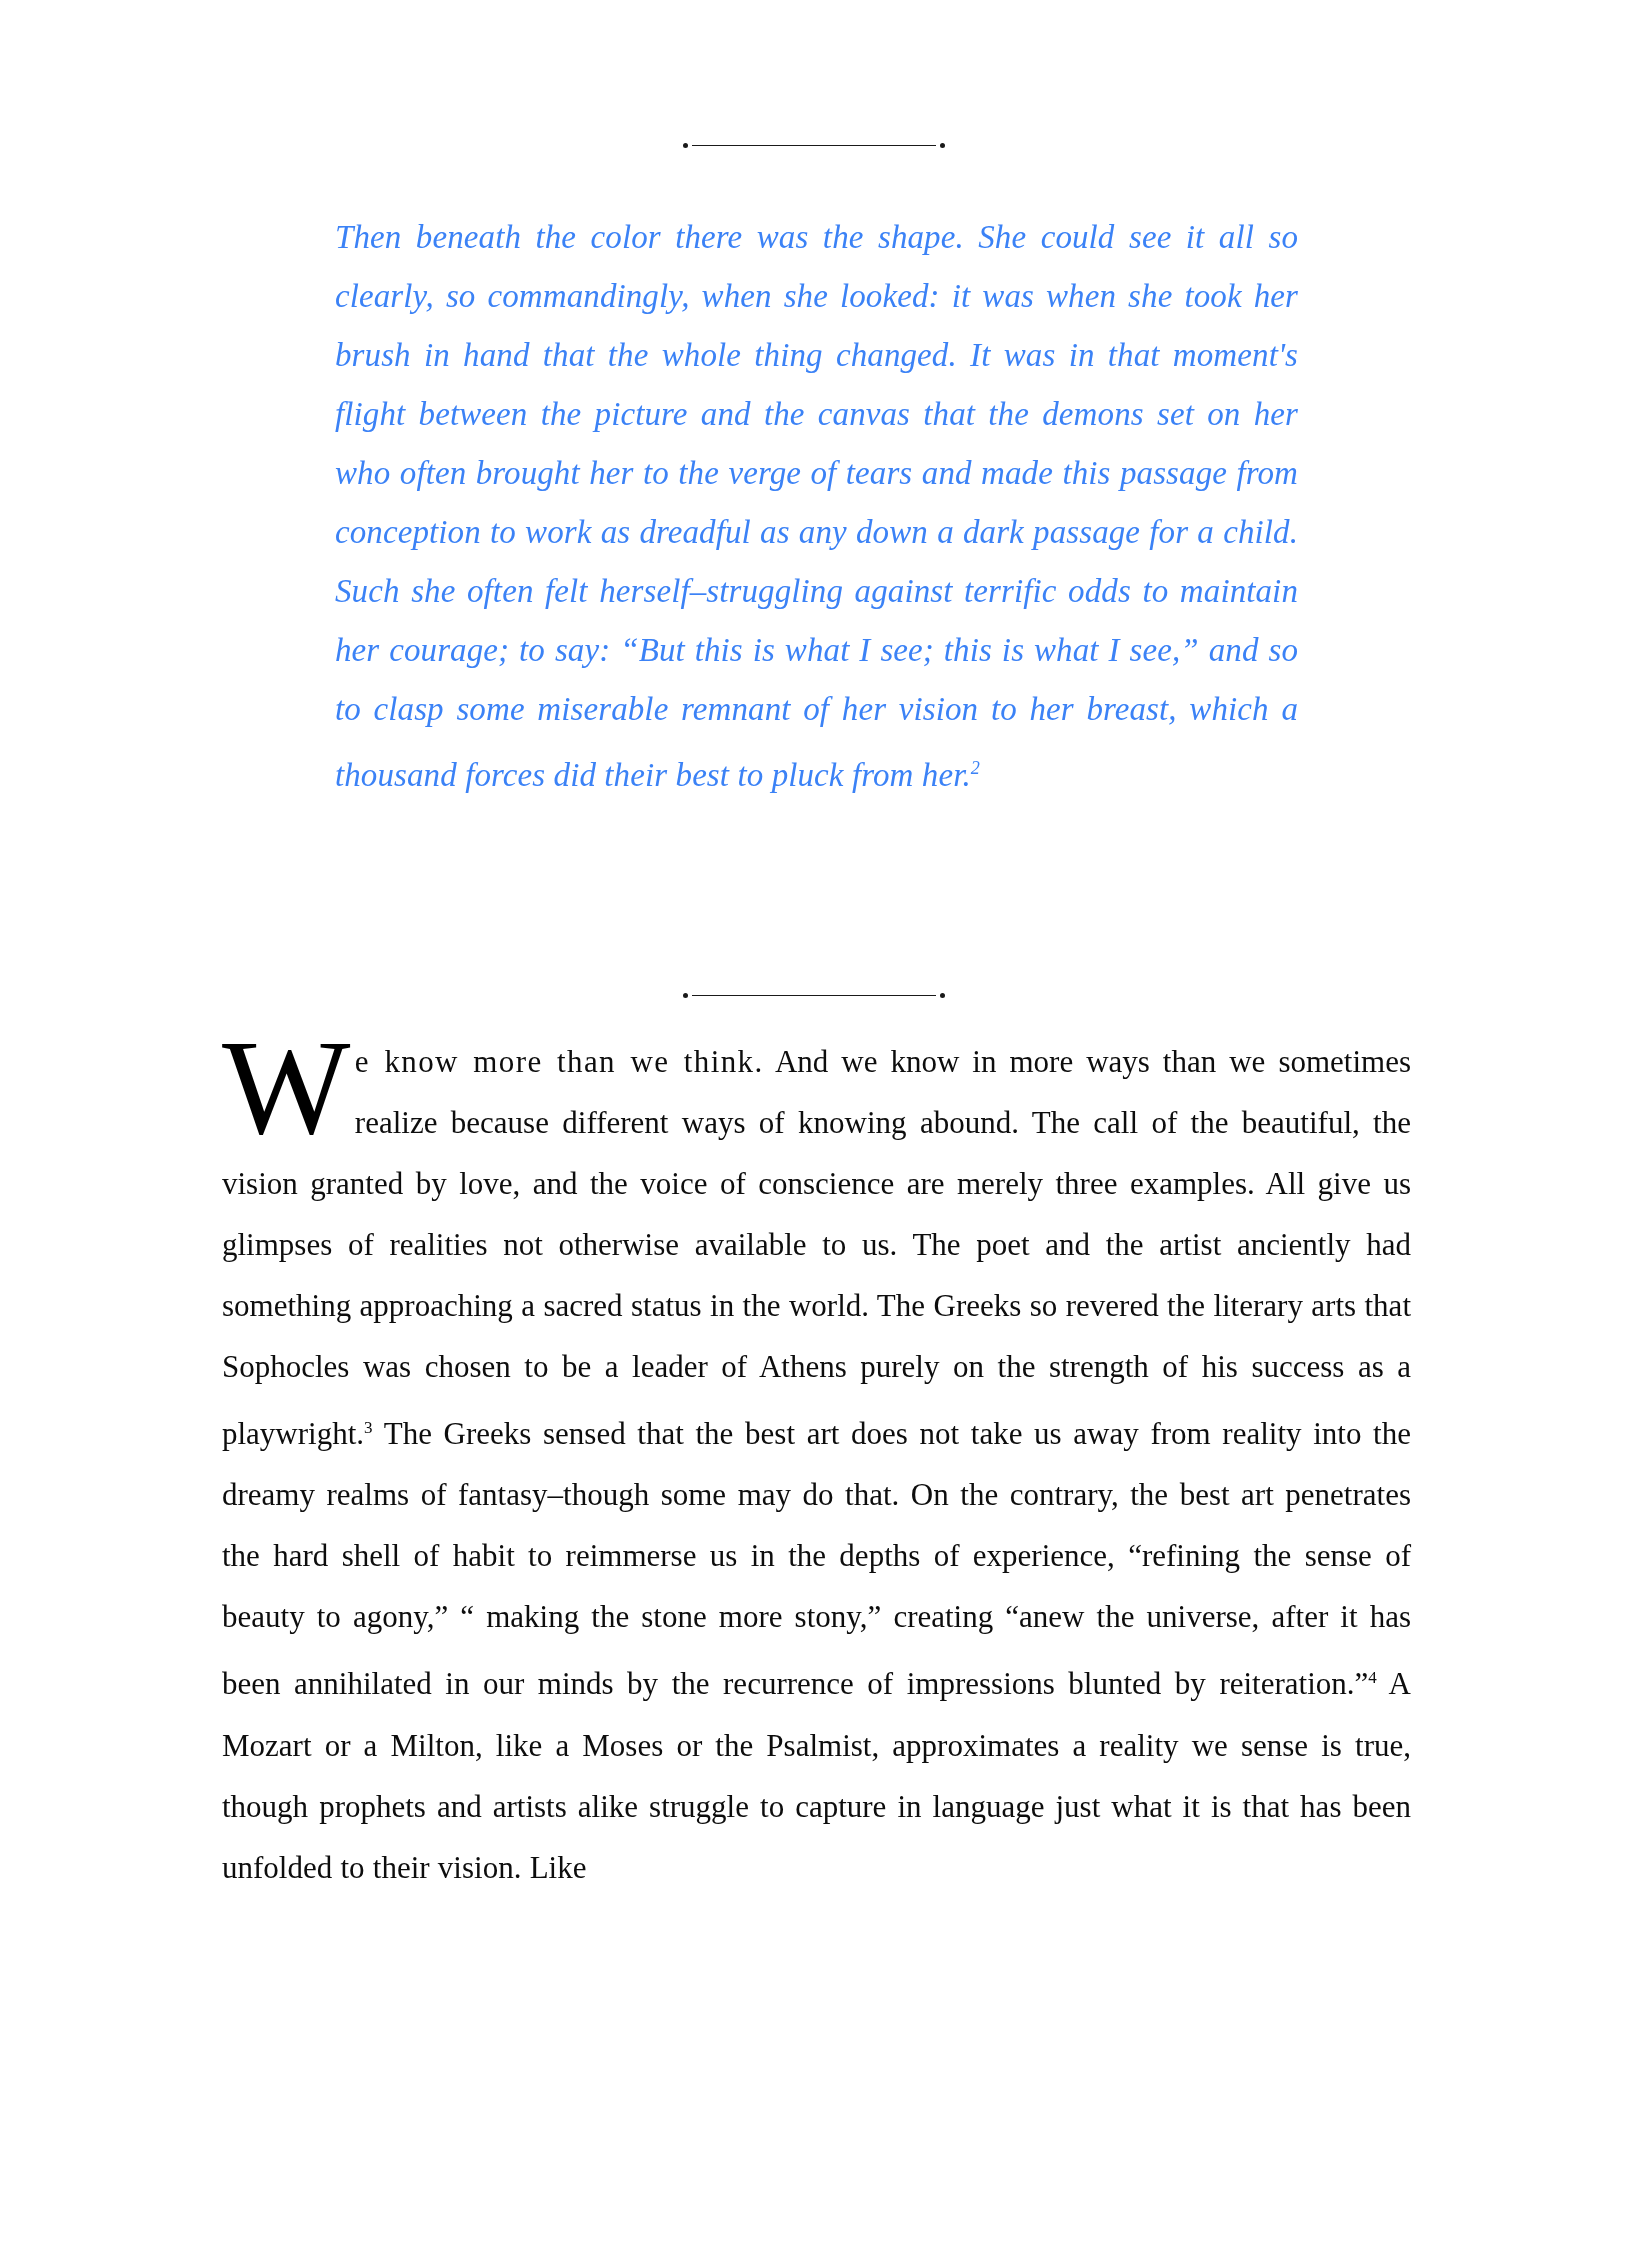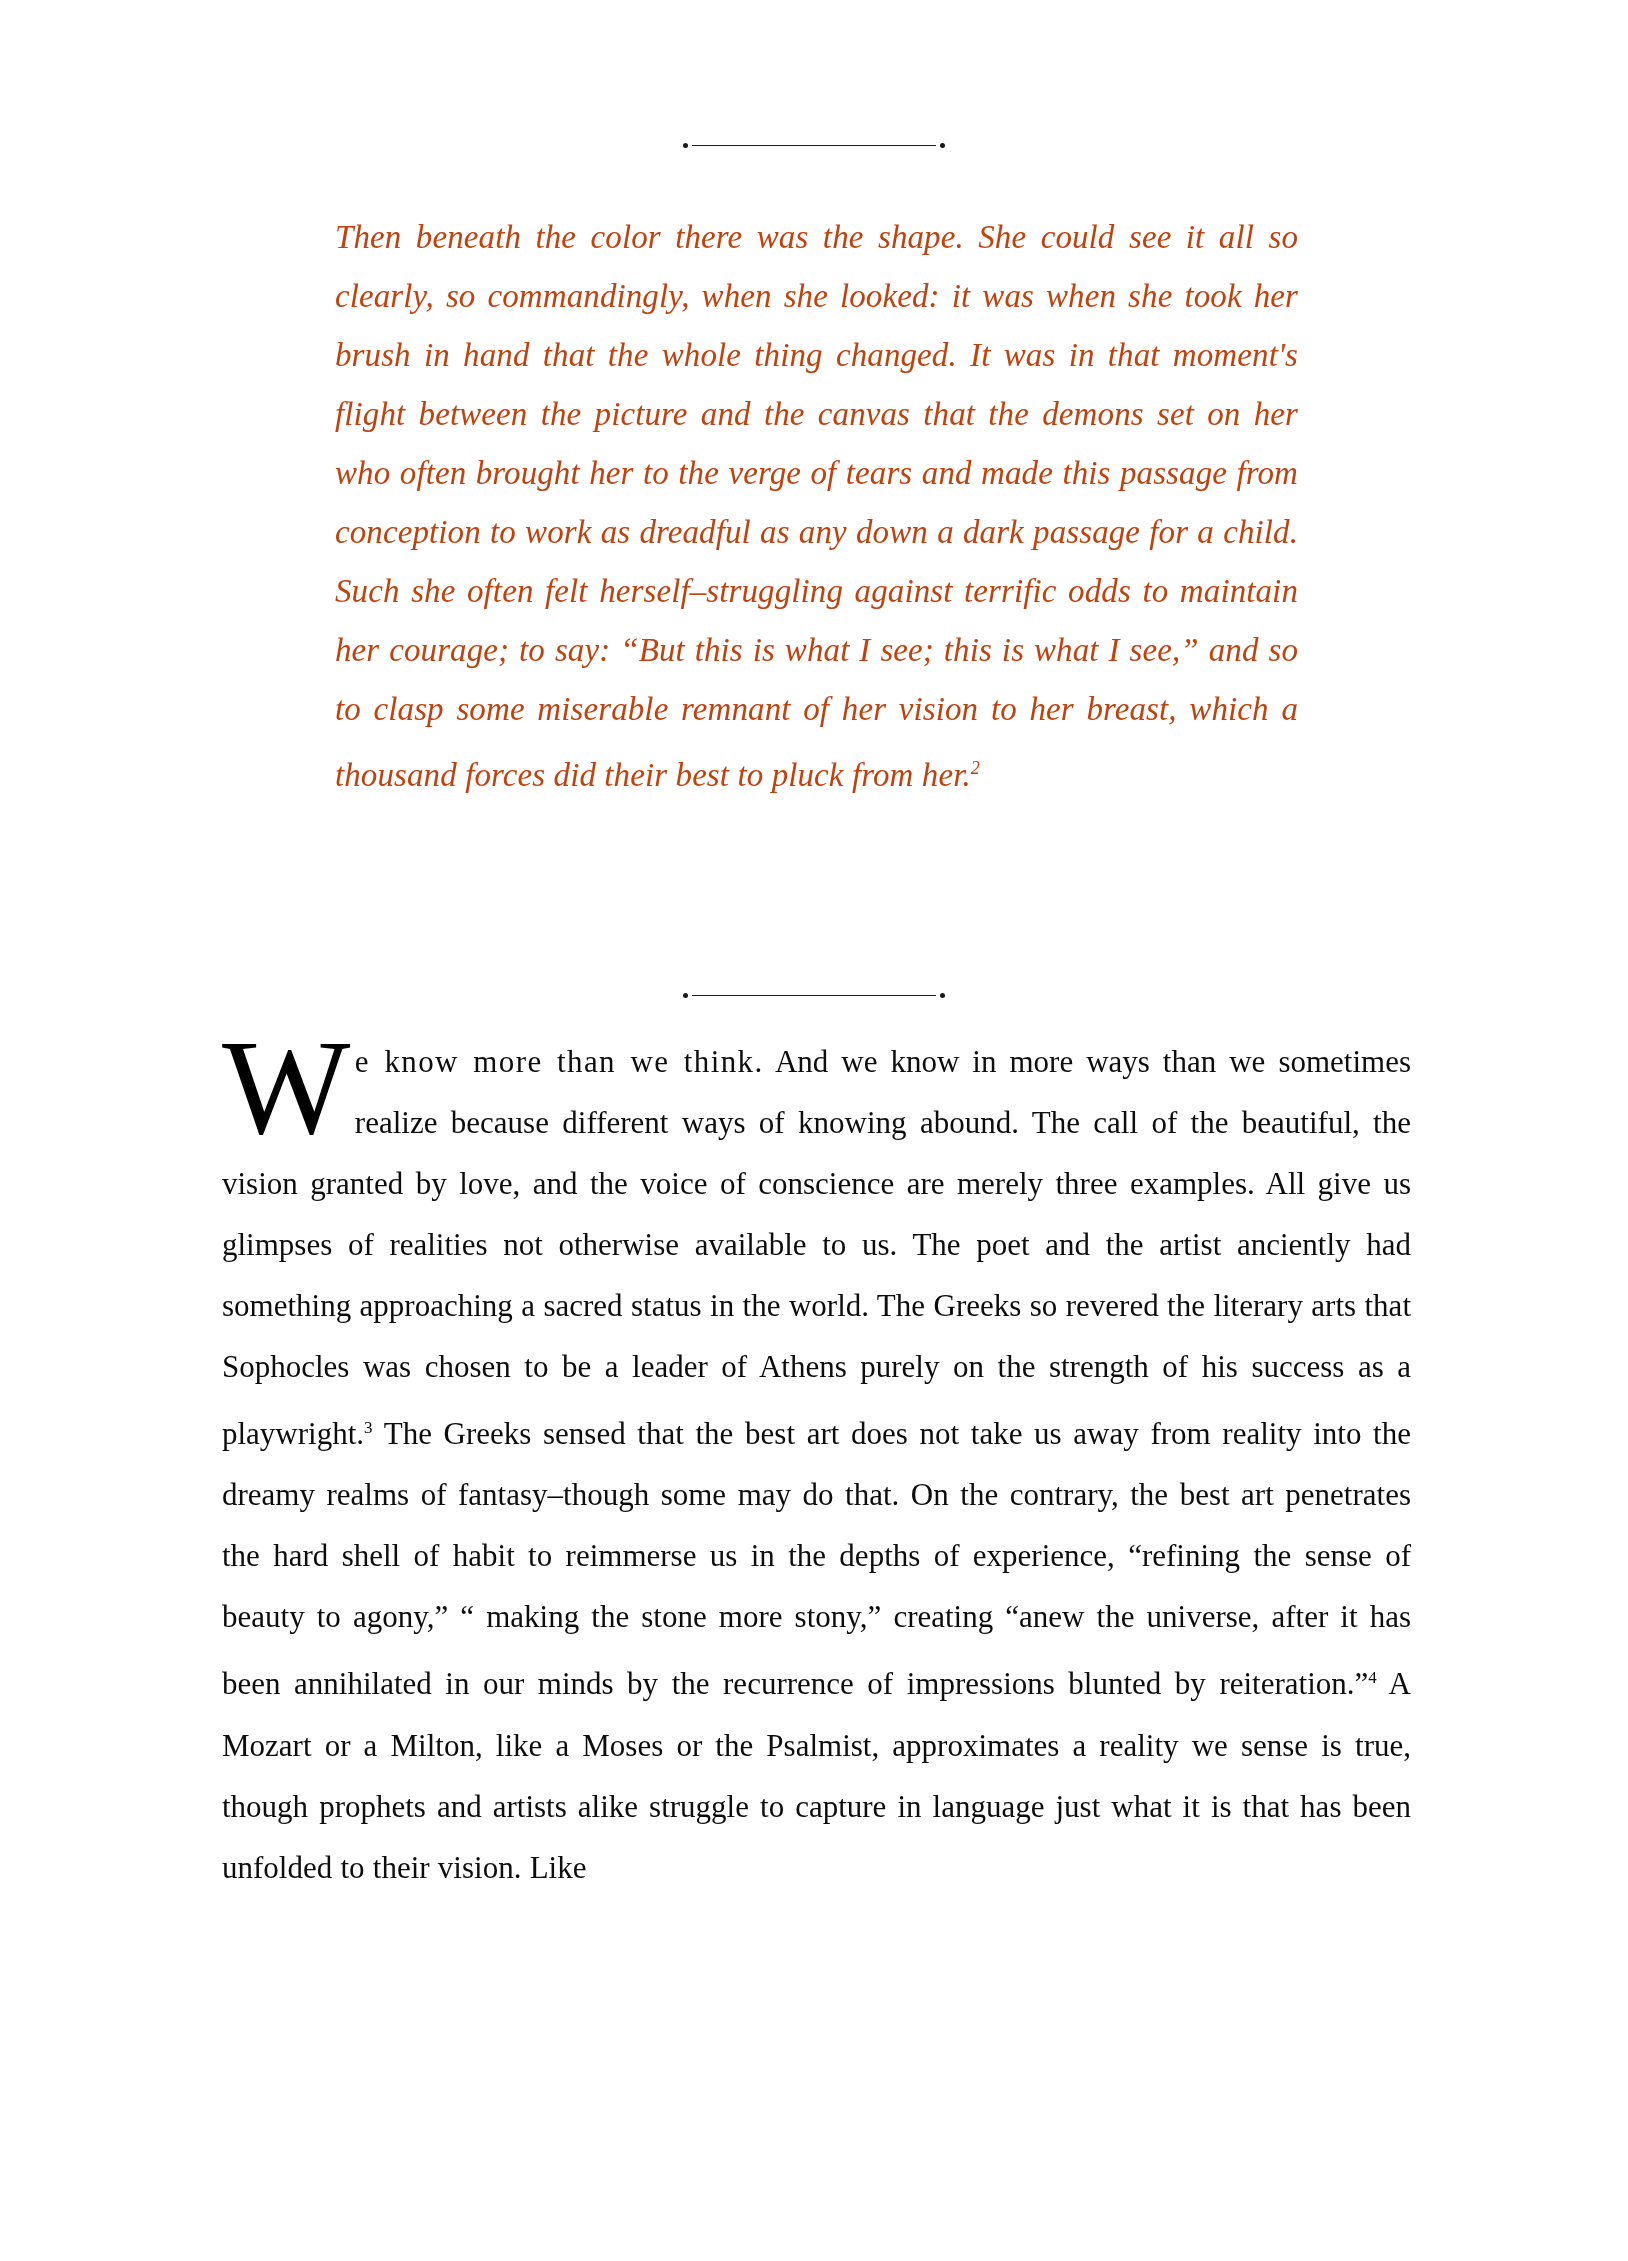--- a/index.html
+++ b/index.html
@@ -62,21 +62,21 @@
     position: absolute;
     left: 335px;
     top: 208px;
     width: 963px;
     font-family: "Liberation Serif", serif;
     font-style: italic;
     font-size: 33px;
     line-height: 59px;
     text-align: justify;
     text-justify: inter-word;
-    color: #c2410c;
+    color: #3b82f6;
     letter-spacing: 0.1px;
   }
   .epigraph sup {
     font-size: 0.55em;
     vertical-align: super;
     font-style: italic;
   }
 
   
   .body-text {

